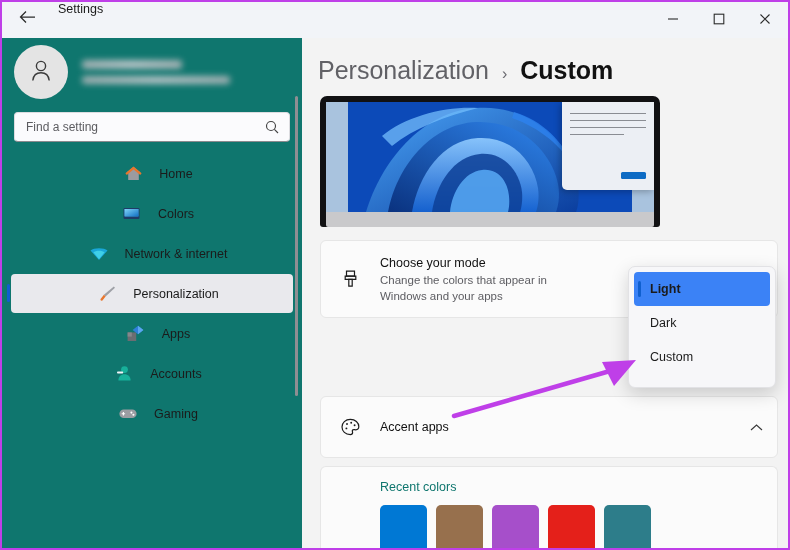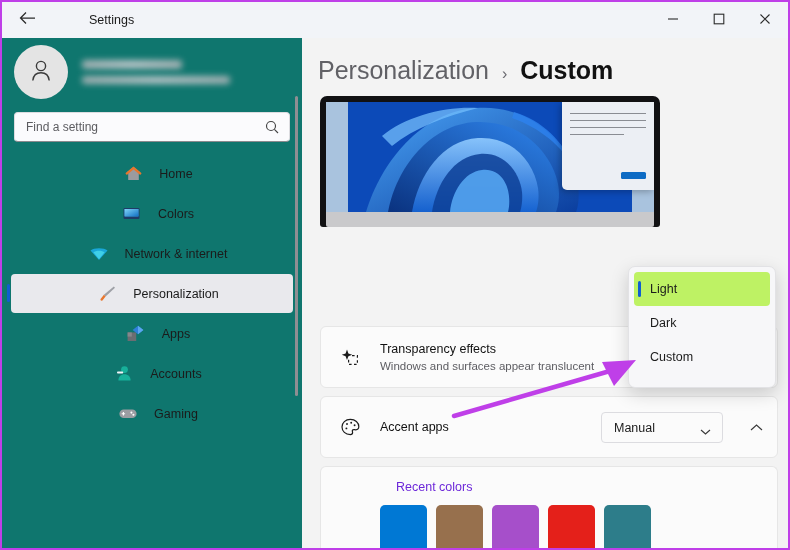--- a/index.html
+++ b/index.html
@@ -14,21 +14,21 @@
     background: #f3f3f3;
     border: 2px solid #bf3fe8;
     overflow: hidden;
   }
 
   
   .titlebar {
     position: absolute; top: 0; left: 0;
     width: 786px; height: 36px;
     background: #f2f4f8;
-    display: flex; align-items: center; gap: 31px;
+    display: flex; 
   }
   .back-btn {
     width: 34px; height: 34px; margin-left: 8px;
     display: flex; align-items: center; justify-content: center;
     border-radius: 5px; cursor: pointer;
   }
   .back-btn svg { stroke: #2b2b2b; }
   .title-text {
     margin-left: 14px;
     font-size: 12.5px; color: #1b1b1b;
@@ -228,22 +228,22 @@
   }
   .ddl-manual span { font-size: 12.5px; color: #1b1b1b; margin-left: 12px; }
   .ddl-manual .chev { position: absolute; right: 11px; top: 12px; }
   .expander {
     position: absolute; right: 14px; top: 21px;
     cursor: pointer;
   }
   .expander svg, .ddl-manual svg { stroke: #3a3a3a; }
 
   .recent-lbl {
-    position: absolute; left: 75px; top: 13px;
-    font-size: 12.5px; color: #6d28d9;
+    position: absolute; left: 59px; top: 13px;
+    font-size: 12.5px; color: #0f766e;
   }
   .swatches {
     position: absolute; left: 59px; top: 38px;
     display: flex; gap: 9px;
   }
   .sw { width: 47px; height: 47px; border-radius: 5px; cursor: pointer; }
 
   
   .flyout {
     position: absolute; left: 326px; top: 228px;
@@ -257,21 +257,21 @@
   }
   .fly-item {
     position: relative;
     height: 34px;
     border-radius: 4px;
     display: flex; align-items: center;
     padding-left: 16px;
     font-size: 12.5px; color: #1b1b1b;
     cursor: pointer;
   }
-  .fly-item.sel { background: #bef264; }
+  .fly-item.sel { background: #3b82f6; font-weight: bold; }
   .fly-item.sel::before {
     content: ""; position: absolute;
     left: 4px; top: 9px;
     width: 3px; height: 16px;
     background: #0f5fcf; border-radius: 2px;
   }
 
   .anno { position: absolute; inset: 0; pointer-events: none; z-index: 60; }
 </style>
 </head>
@@ -474,60 +474,54 @@
           <div class="mockline"></div>
           <div class="mockline"></div>
           <div class="mockline"></div>
           <div class="mockline short"></div>
           <div class="mockbtn"></div>
         </div>
       </div>
       <div class="device-base"></div>
     </div>
 
-
-    <div class="card" id="card-transparency">
+    <div class="card" id="card-mode">
       <div class="card-row">
         <div class="card-ic">
-          <svg width="20" height="20" viewBox="0 0 20 20" fill="none" stroke-width="1.2">
-            <path d="M7 2.6 L8.4 6.4 L12.2 7.8 L8.4 9.2 L7 13 L5.6 9.2 L1.8 7.8 L5.6 6.4 Z" fill="#1b1b1b" stroke="none"></path>
-            <path d="M12 8.6 H17.4 V17.4 H8.6 V12" stroke-dasharray="2.6 2.4"></path>
+          <svg width="19" height="20" viewBox="0 0 19 20" fill="none" stroke-width="1.2">
+            <path d="M5.5 2.2 H13.5 V7.2 H5.5 Z"></path>
+            <path d="M4.2 7.2 H14.8 V10.4 H4.2 Z"></path>
+            <path d="M7.8 10.4 H11.2 V17.2 H7.8 Z"></path>
           </svg>
         </div>
         <div class="card-txt">
-          <div class="card-title">Transparency effects</div>
-          <div class="card-sub">Windows and surfaces appear translucent</div>
-        </div>
-      </div>
-    </div>
+          <div class="card-title">Choose your mode</div>
+          <div class="card-sub">Change the colors that appear in</div>
+          <div class="card-sub">Windows and your apps</div>
+        </div>
+      </div>
+    </div>
+
 
     <div class="card" id="card-accent">
       <div class="card-row">
         <div class="card-ic">
           <svg width="21" height="20" viewBox="0 0 21 20" fill="none" stroke-width="1.2">
             <path d="M10.4 2.4 C5.4 2.4 2 5.8 2 10 C2 14.2 5.4 17.6 10.4 17.6 C12 17.6 12.6 16.6 12.6 15.6 C12.6 14.4 11.8 13.8 12.6 13 C13.3 12.3 14.4 12.8 15.8 12.8 C17.6 12.8 18.8 11.8 18.8 9.6 C18.8 5.6 15.2 2.4 10.4 2.4 Z"></path>
             <circle cx="7" cy="7" r=".95" fill="#1b1b1b" stroke="none"></circle>
             <circle cx="11.2" cy="5.8" r=".95" fill="#1b1b1b" stroke="none"></circle>
             <circle cx="14.6" cy="8.2" r=".95" fill="#1b1b1b" stroke="none"></circle>
             <circle cx="6.4" cy="11.4" r=".95" fill="#1b1b1b" stroke="none"></circle>
           </svg>
         </div>
         <div class="card-txt">
           <div class="card-title">Accent apps</div>
         </div>
       </div>
 
-      <div class="ddl-manual">
-        <span>Manual</span>
-        <span class="chev">
-          <svg width="11" height="8" viewBox="0 0 11 8" fill="none" stroke-width="1.15">
-              <path d="M1 2 L5.5 6 L10 2"></path>
-            </svg>
-        </span>
-      </div>
 
       <div class="expander">
         <span>
           <svg width="13" height="9" viewBox="0 0 13 9" fill="none" stroke-width="1.15">
               <path d="M1 7 L6.5 2 L12 7"></path>
             </svg>
         </span>
       </div>
     </div>
 

